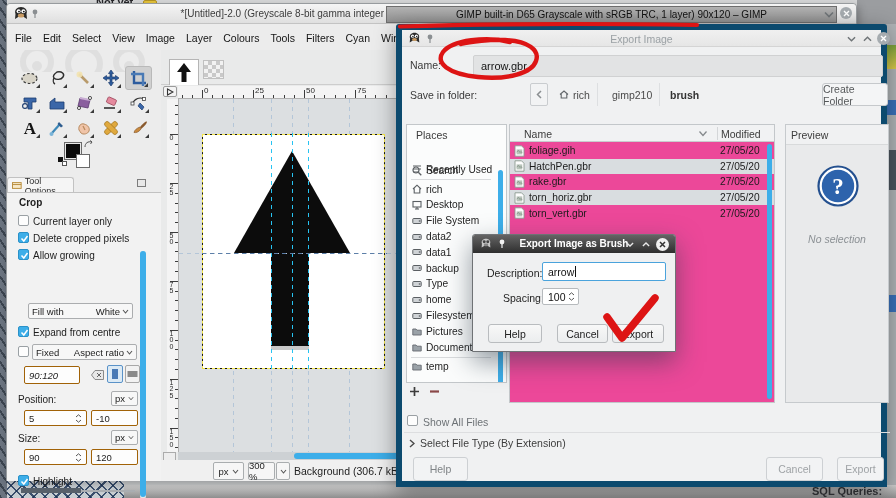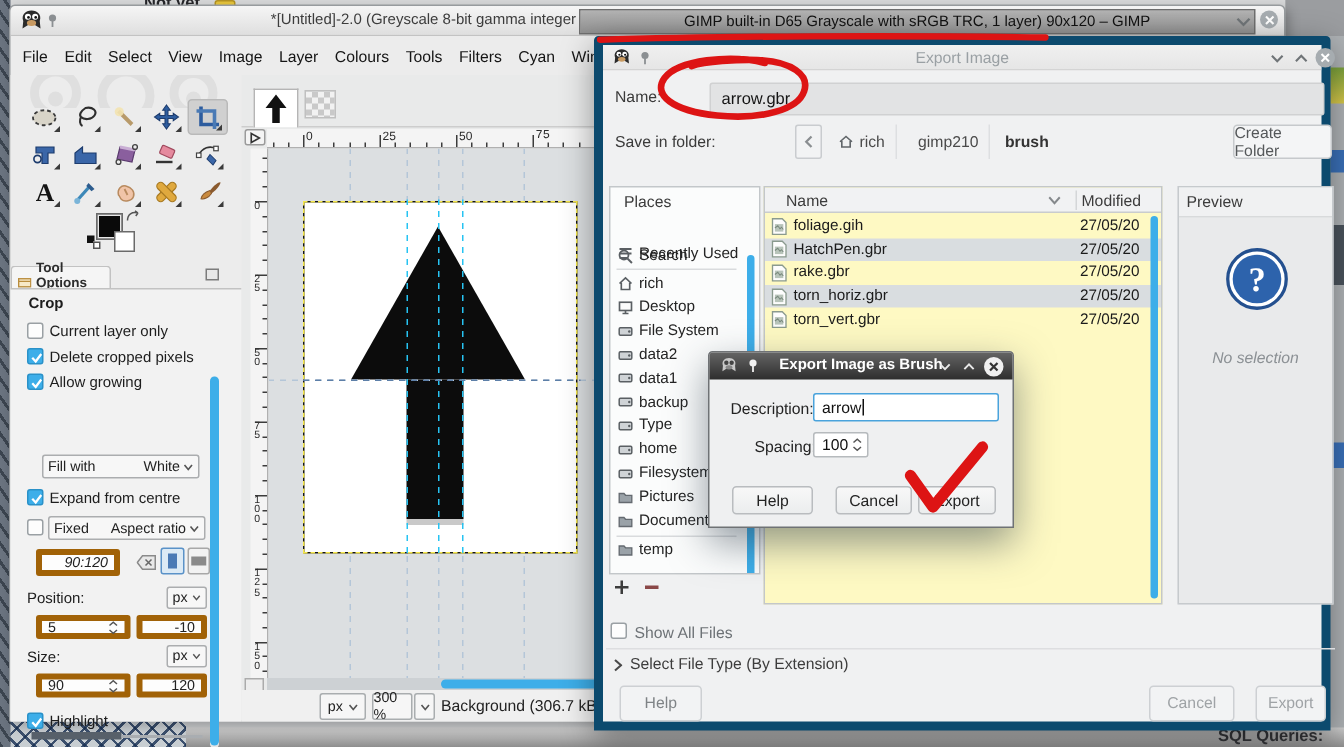--- a/index.html
+++ b/index.html
@@ -66,37 +66,37 @@
   #bg-swatch { left:14px; top:11px; width:14px; height:14px; background:#ffffff;
     border:1px solid #6a6a6a; }
   #swap-colors { left:22px; top:-3px; }
   #default-colors { left:-4px; top:14px; width:9px; height:9px; }
   #default-colors .b { position:absolute; left:0; top:0; width:5px; height:5px; background:#111; }
   #default-colors .w { position:absolute; right:0; bottom:0; width:5px; height:5px;
     background:#fff; border:1px solid #555; }
 
   #tool-options-tab { left:0px; top:127px; width:67px; height:16px;
     background:#f5f5f5; border:1px solid #c2c2c2; border-bottom:none;
-    border-radius:3px 3px 0 0; display:flex; align-items:flex-end; gap:3px;
-    padding-left:4px; font-size:9px; color:#2c2c2c;font-weight:bold; }
+    border-radius:3px 3px 0 0; display:flex; align-items:center; gap:3px;
+    padding-left:4px; font-size:9px; color:#2c2c2c; }
   #detach-icon { left:130px; top:129px; width:9px; height:8px; border:1px solid #7c7c7c;
     background:#e8e8e8; }
   #tool-options-panel { left:0px; top:142px; width:154px; height:289px;
     background:#f2f2f2; border-top:1px solid #c2c2c2; font-size:10px; color:#1d1d1d; }
   .chk { position:absolute; width:11px; height:11px; border-radius:2px; }
   .chk.on { background:#3daee9; border:1px solid #2a91c8; }
   .chk.off { background:#fdfdfd; border:1px solid #9aa0a4; }
   .to-row-label { position:absolute; white-space:nowrap; }
   .to-combo { position:absolute; background:#f7f7f7; border:1px solid #abadaf;
     border-radius:2px; display:flex; align-items:center; font-size:9.5px;
     padding:0 3px; color:#222; }
   .to-combo .val { margin-left:auto; display:flex; align-items:center; gap:2px; }
-  .to-entry { position:absolute; background:#fdfdfd; border:4px solid #a16207;
+  .to-entry { position:absolute; background:#fdfdfd; border:1px solid #a16207;
     border-radius:2px; font-size:9.5px; color:#222; display:flex; align-items:center;
-    padding:0 4px;justify-content:flex-end; }
+    padding:0 4px; }
   .spin-arrows { margin-left:auto; display:flex; flex-direction:column; gap:1px; }
   #to-slider-fill { left:14px; top:295px; width:60px; height:5px; background:#57606a; }
   #to-slider-track { left:74px; top:297px; width:54px; height:2px; background:#a9adb1; }
   #to-vscroll { left:133px; top:58px; width:6px; height:248px; background:#e4e5e6; border-radius:3px; }
   #to-vscroll-thumb { left:0; top:0; width:6px; height:246px; background:#3daee9; border-radius:3px; }
 
   
   #canvas-col { left:154px; top:46px; width:697px; height:431px; background:#e9eaea; }
   #tab-strip { left:0; top:0; width:697px; height:35px; border-bottom:1px solid #cdcdcd; }
   #canvas-tab1 { left:8px; top:9px; width:30px; height:26px; background:#fff;
@@ -159,21 +159,21 @@
     justify-content:center; color:#55585a; }
   #ed-places { left:4px; top:94px; width:101px; height:259px; background:#fbfcfc;
     border:1px solid #c3c7ca; overflow:hidden; }
   #ed-places-header { padding:4px 0 3px 9px; color:#3c3c3c; }
   .place-row { position:absolute; left:5px; display:flex; align-items:center; gap:4px;
     height:15px; font-size:10.2px; color:#242424; white-space:nowrap; }
   .place-sep { position:absolute; left:4px; width:80px; height:1px; background:#d9dbdd; }
   #ed-places-scroll { position:absolute; right:3px; top:45px; width:5px; height:228px;
     background:#3daee9; border-radius:2.5px; }
   #ed-plus-minus { left:6px; top:355px; width:60px; height:16px; display:flex; gap:7px; }
-  #ed-files { left:107px; top:94px; width:266px; height:279px; background:#fef9c3;
+  #ed-files { left:107px; top:94px; width:266px; height:279px; background:#ec4899;
     border:1px solid #c3c7ca; overflow:hidden; }
   #ed-files-header { position:absolute; left:0; top:0; width:100%; height:17px;
     background:#f1f2f3; border-bottom:1px solid #c9ccce; }
   #ed-col-sep { position:absolute; left:207px; top:2px; width:1px; height:13px; background:#d4d6d8; }
   .file-row { position:absolute; left:0; width:100%; height:15.6px; display:flex;
     align-items:center; font-size:10.2px; color:#1b1b1b; }
   .file-row .fname { margin-left:19px; }
   .file-row .fdate { position:absolute; left:210px; }
   .file-row .ficon { position:absolute; left:4px; }
   .file-row.stripe { background:#d9dde0; }

